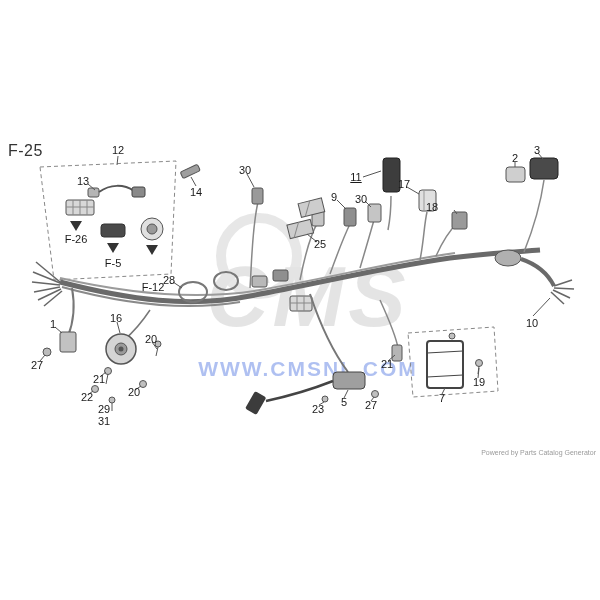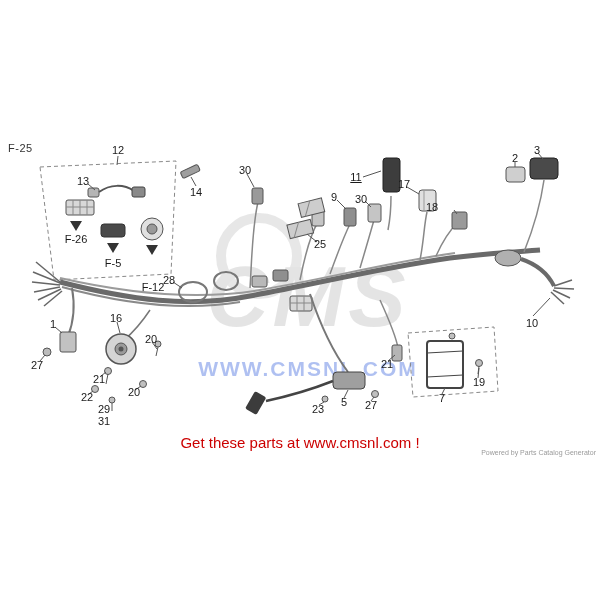--- a/index.html
+++ b/index.html
@@ -5,21 +5,21 @@
   * { margin:0; padding:0; box-sizing:border-box; }
   html,body { background:#ffffff; }
   body {
     width:600px; height:600px; position:relative; overflow:hidden;
     font-family:"Liberation Sans", sans-serif;
   }
   .stage { position:absolute; left:0; top:0; width:600px; height:600px; background:#fff; }
 
   .section-label {
     position:absolute; left:8px; top:142px;
-    font-size:11px; color:#333; letter-spacing:0.5px;
+    font-size:16px; color:#333; letter-spacing:0.5px;
   }
 
   svg.diagram { position:absolute; left:0; top:0; }
 
   
   .watermark { position:absolute; left:178px; top:205px; width:260px; height:195px;
                opacity:0.35; pointer-events:none; }
   .wm-ring { position:absolute; left:38px; top:8px; width:86px; height:86px;
              border:10px solid #bcbcbc; border-radius:50%; }
   .wm-text { position:absolute; left:0; top:48px; width:100%; text-align:center;
@@ -262,17 +262,16 @@
       <span class="callout" style="left: 344px; top: 402px;">5</span>
       <span class="callout" style="left: 318px; top: 409px;">23</span>
       <span class="callout" style="left: 371px; top: 405px;">27</span>
       <span class="callout" style="left: 442px; top: 398px;">7</span>
       <span class="callout" style="left: 479px; top: 382px;">19</span>
       <span class="callout ref" style="left: 76px; top: 239px;">F-26</span>
       <span class="callout ref" style="left: 113px; top: 263px;">F-5</span>
       <span class="callout ref" style="left: 153px; top: 263px; margin-top: 24px;">F-12</span>
     </div>
 
-  <a class="promo">Get these parts at www.cmsnl.com !</a>
 
   <div class="credit">Powered by Parts Catalog Generator</div>
 
 </div>
 
 </body></html>

